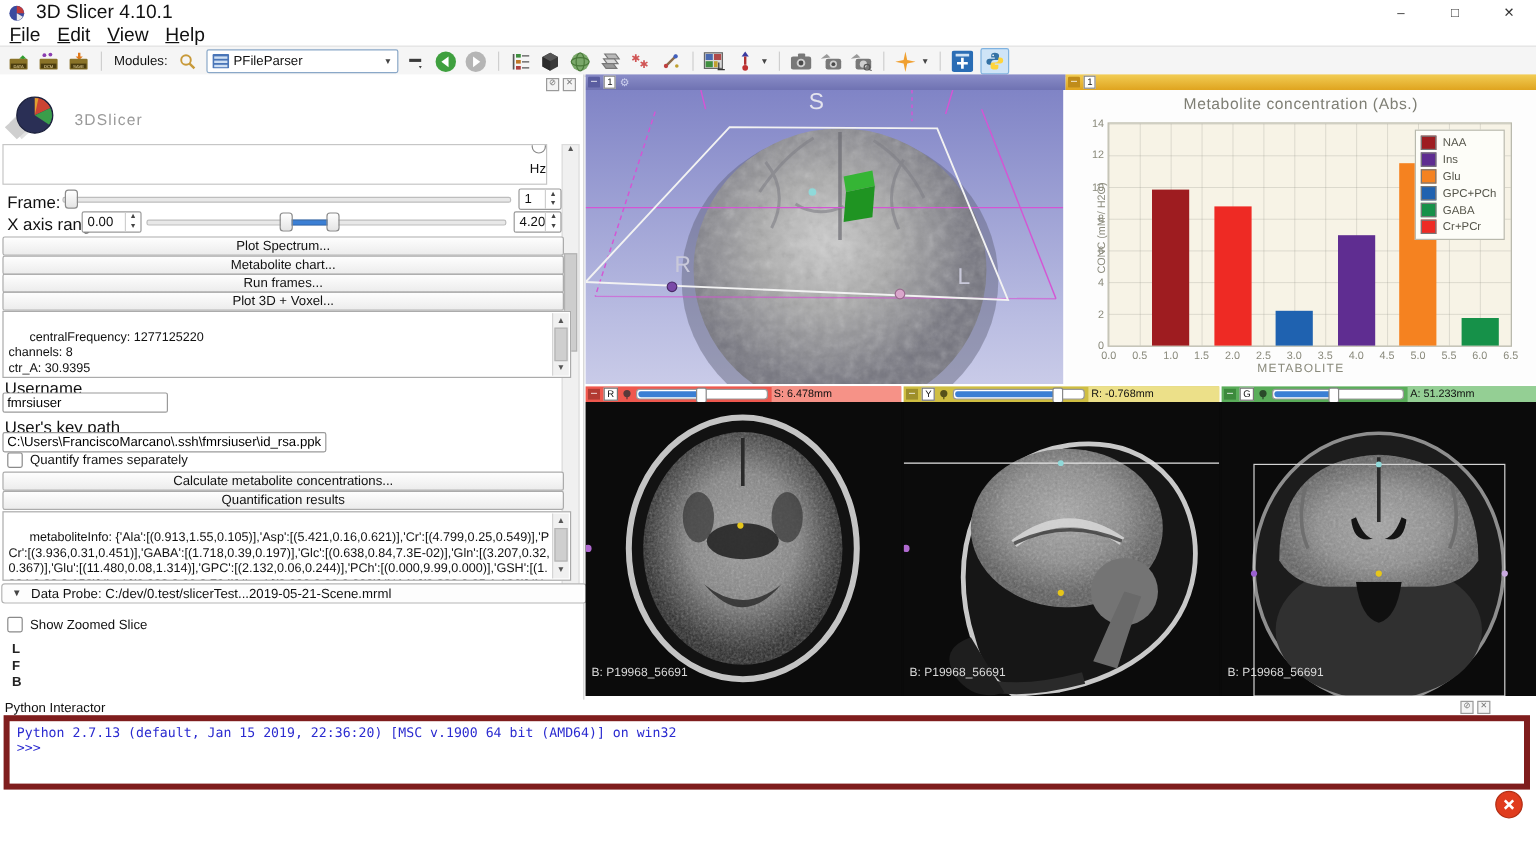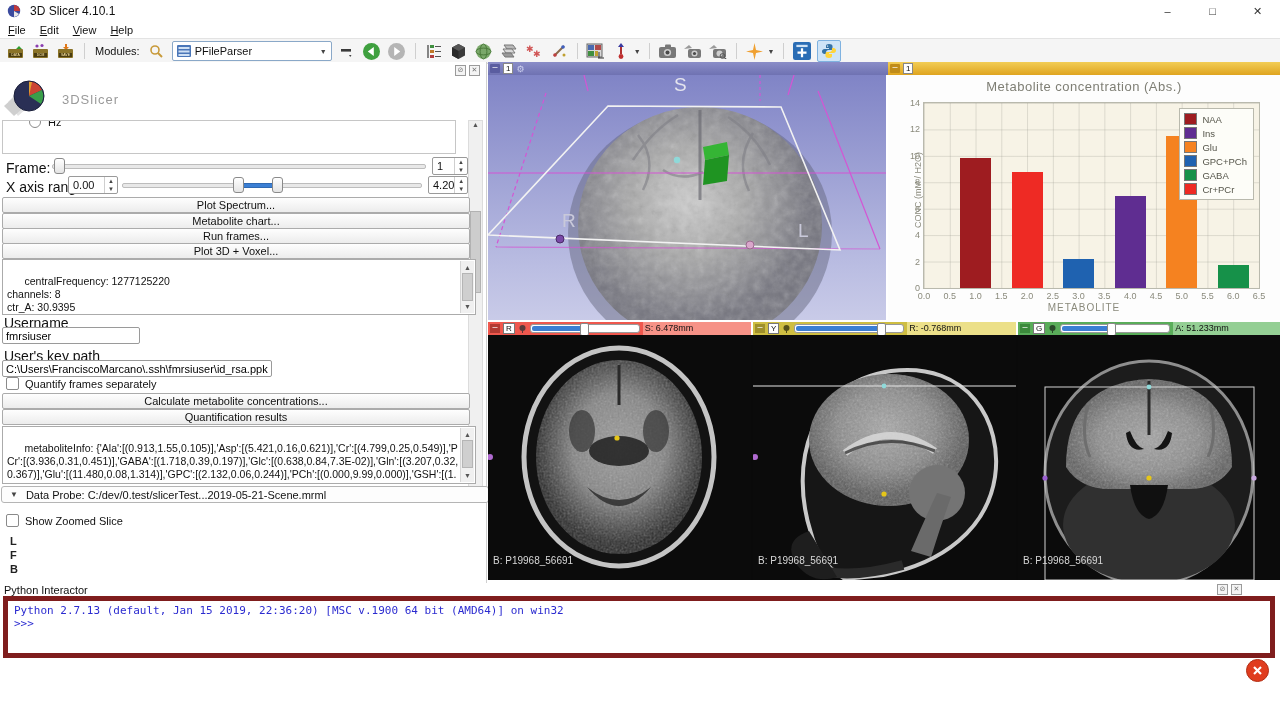--- a/index.html
+++ b/index.html
@@ -1,23 +1,23 @@
 <!DOCTYPE html>
 <html><head>
 <meta charset="utf-8">
 <style>
   html,body{margin:0;padding:0;background:#dcdcdc;}
   #app{position:relative;width:1280px;height:720px;background:#fff;font-family:"Liberation Sans",sans-serif;font-size:11px;color:#111;overflow:hidden;outline:1px solid #9a9a9a;}
   
   #titlebar{position:absolute;left:0;top:0;width:1280px;height:22px;background:#fff;display:flex;align-items:center;}
-  #titlebar .ttl{margin-left:6px;font-size:12px;}
+  #titlebar .ttl{margin-left:6px;font-size:16px;}
   #wincontrols{position:absolute;right:0;top:0;height:22px;display:flex;}
   #wincontrols span{width:45px;text-align:center;line-height:22px;font-size:11px;color:#333;}
   #menubar{position:absolute;left:0;top:22px;width:1280px;height:16px;background:#fff;display:flex;gap:14px;padding-left:8px;align-items:center;}
-  #menubar span{font-size:11px;}
+  #menubar span{font-size:16px;}
   #toolbar{position:absolute;left:0;top:38px;width:1280px;height:24px;background:#f5f5f5;border-top:1px solid #e3e3e3;border-bottom:1px solid #d7d7d7;display:flex;align-items:center;gap:5px;padding-left:6px;}
   .tsep{width:1px;height:16px;background:#cfcfcf;margin:0 3px;}
   .ticon{width:20px;height:18px;display:flex;align-items:center;justify-content:center;}
   .ticon svg{display:block;}
   .caret{font-size:7px;color:#444;margin-left:-2px;}
   #module-combo{display:flex;align-items:center;gap:4px;border:1px solid #8aa8c8;background:#fff;height:18px;width:150px;padding:0 4px;border-radius:2px;}
   #module-combo .cbtext{flex:1;font-size:11px;}
   .active-tool{background:#cfe4f7;border:1px solid #7fb2e0;border-radius:2px;}
   
   #leftpanel{position:absolute;left:0;top:62px;width:486px;height:521px;background:#fff;border-right:1px solid #d0d0d0;}
@@ -33,21 +33,21 @@
   .spinbox .arr{width:12px;font-size:6px;color:#444;text-align:center;line-height:8px;border-left:1px solid #cfcfcf;}
   .slider{position:absolute;height:16px;}
   .slider .track{position:absolute;left:0;right:0;top:7px;height:3px;background:#e8e8e8;border:1px solid #bdbdbd;border-radius:2px;}
   .slider .fill{position:absolute;top:7px;height:3px;background:#3b7fd4;border:1px solid #2f69b2;border-radius:2px;}
   .slider .handle{position:absolute;top:1px;width:9px;height:14px;background:linear-gradient(#fff,#e4e4e4);border:1px solid #8a8a8a;border-radius:3px;}
   .chk{position:absolute;display:flex;align-items:center;gap:6px;font-size:11px;}
   .chk .box{width:11px;height:11px;border:1px solid #8a8a8a;background:#fff;border-radius:2px;}
   .flabel{position:absolute;font-size:14px;}
   input.tinput{position:absolute;height:15px;border:1px solid #9a9a9a;border-radius:2px;font-family:"Liberation Sans",sans-serif;font-size:11px;padding:0 3px;}
   #groupbox{position:absolute;left:2px;top:58px;width:452px;height:32px;border:1px solid #c6c6c6;overflow:hidden;background:#fff;}
-  .radio{display:flex;align-items:center;gap:7px;margin:3px 0 0 26px;font-size:11px;}
+  .radio{display:flex;align-items:flex-end;gap:7px;margin:3px 0 0 26px;font-size:11px;flex-direction:column;}
   .radio .rb{width:10px;height:10px;border:1px solid #8a8a8a;border-radius:50%;background:#fff;}
   #panel-scroll{position:absolute;right:3px;top:58px;width:13px;height:374px;background:#f0f0f0;border:1px solid #dcdcdc;font-size:7px;color:#555;text-align:center;}
   #panel-scroll .thumb{position:absolute;left:1px;right:1px;top:90px;height:80px;background:#cdcdcd;border:1px solid #b2b2b2;}
   #dataprobe{position:absolute;left:1px;top:424px;width:478px;height:15px;border:1px solid #b5b5b5;border-radius:3px;background:#fdfdfd;display:flex;align-items:center;gap:8px;padding-left:8px;font-size:11px;}
   .lfb{position:absolute;left:10px;font-size:11px;font-weight:bold;color:#222;}
   #panel-corner-icons{position:absolute;right:6px;top:3px;display:flex;gap:3px;}
   #panel-corner-icons span{width:9px;height:9px;border:1px solid #9a9a9a;color:#777;font-size:7px;line-height:8px;text-align:center;background:#f4f4f4;}
   
   .vhead{position:absolute;height:13px;display:flex;align-items:center;gap:3px;padding-left:2px;font-size:9px;}
   .vhead .minbox{width:10px;height:9px;line-height:7px;text-align:center;color:#fff;font-size:9px;border-radius:1px;}

